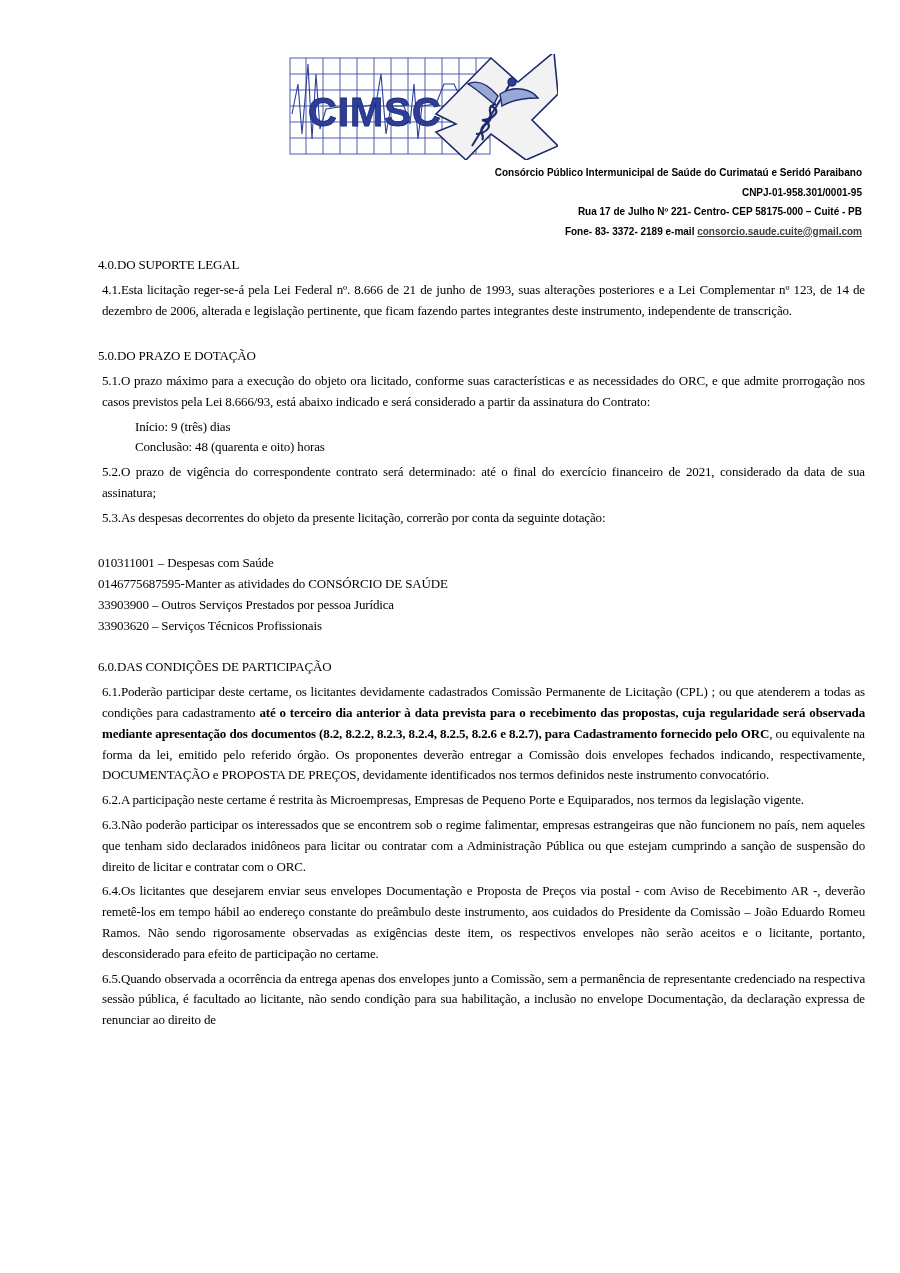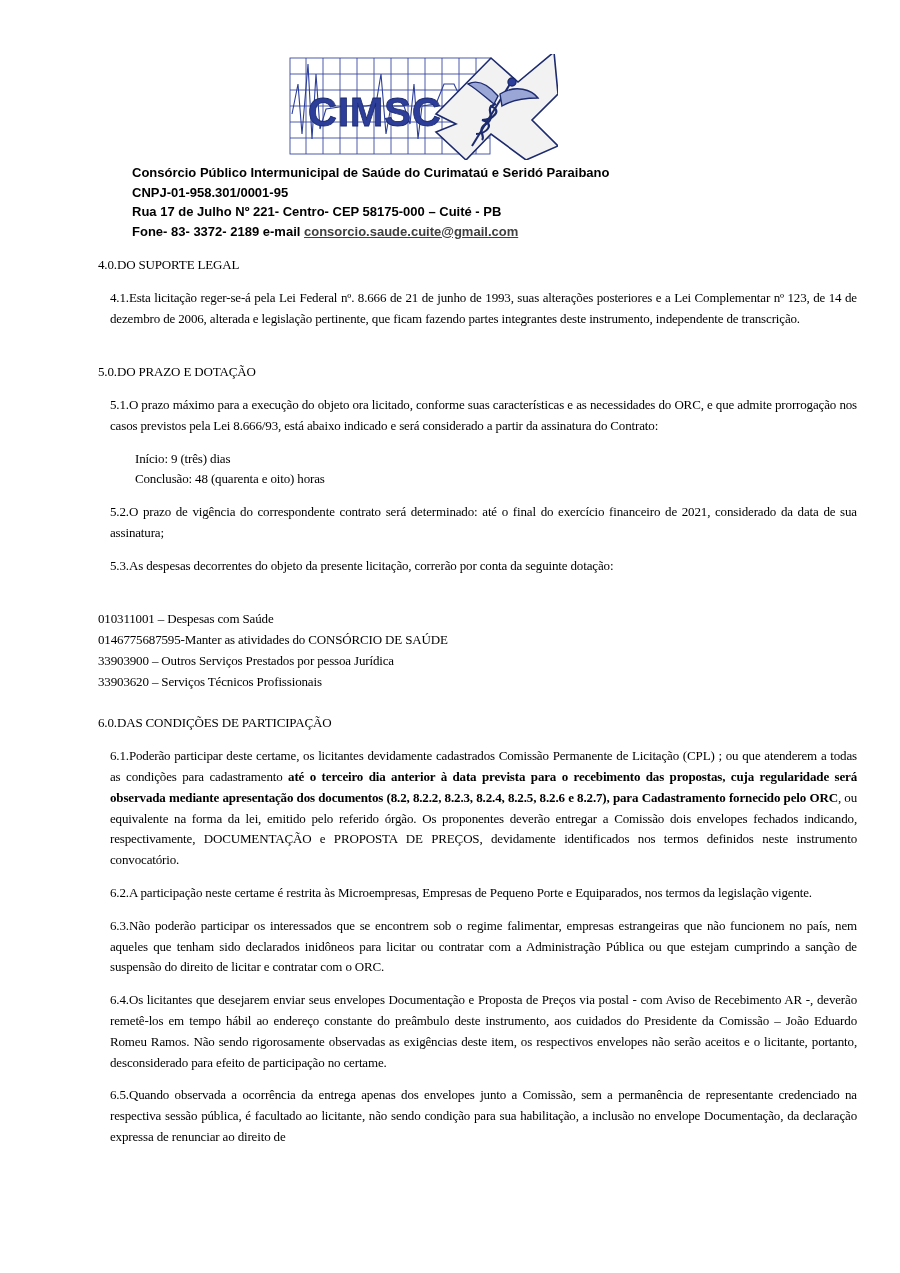--- a/index.html
+++ b/index.html
@@ -3,32 +3,32 @@
 <meta charset="utf-8">
 <style>
   html, body { margin: 0; padding: 0; background: #ffffff; }
   body { width: 900px; height: 1273px; position: relative; overflow: hidden; }
   .page { position: absolute; left: 12px; top: 0; width: 900px; height: 1226px; background: #fff; }
 
   
   .logo { position: absolute; left: 274px; top: 54px; width: 272px; height: 106px; }
   .letterhead {
     position: absolute; left: 120px; top: 163px; width: 730px;
-    text-align: left; font-family: "Liberation Sans", sans-serif;
-    font-weight: bold; font-size: 13px; line-height: 19.5px; color: #000;
+    text-align: right; font-family: "Liberation Sans", sans-serif;
+    font-weight: bold; font-size: 10px; line-height: 19.5px; color: #000;
   }
   .letterhead a { color: #404040; text-decoration: underline; }
 
   
   .body {
     position: absolute; left: 86px; top: 255px; width: 771px;
     font-family: Liberation Serif, serif; font-size: 13px; line-height: 20.8px;
     color: #000; letter-spacing: -0.15px;
   }
-  .body p { margin: 12px; text-align: justify; }
+  .body p { margin: 4px; text-align: justify; }
   .body .h { margin: 0; }
   .body .gap { height: 20.8px; }
   .body .indent { padding-left: 37px; }
   .body b { font-weight: bold; }
 </style>
 </head>
 <body>
 
 <div class="page">
 

